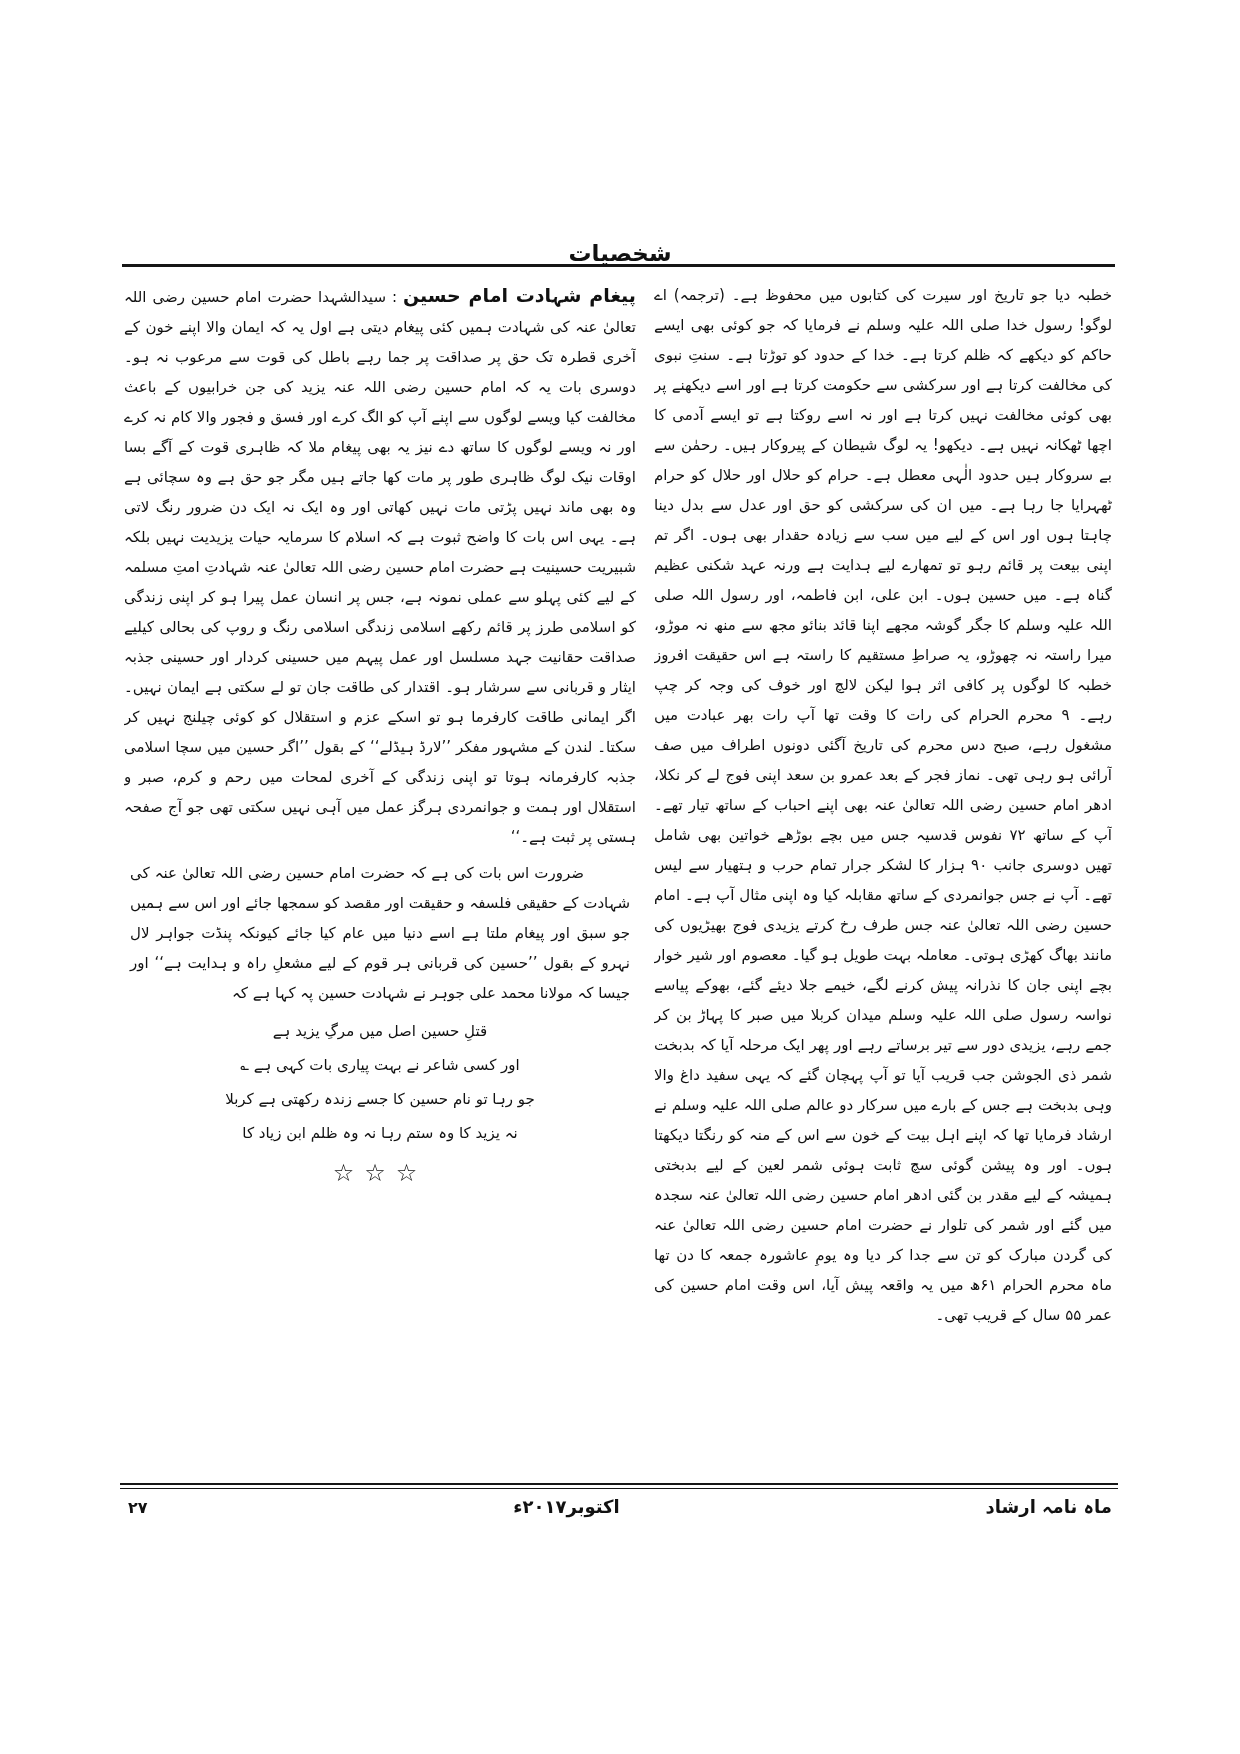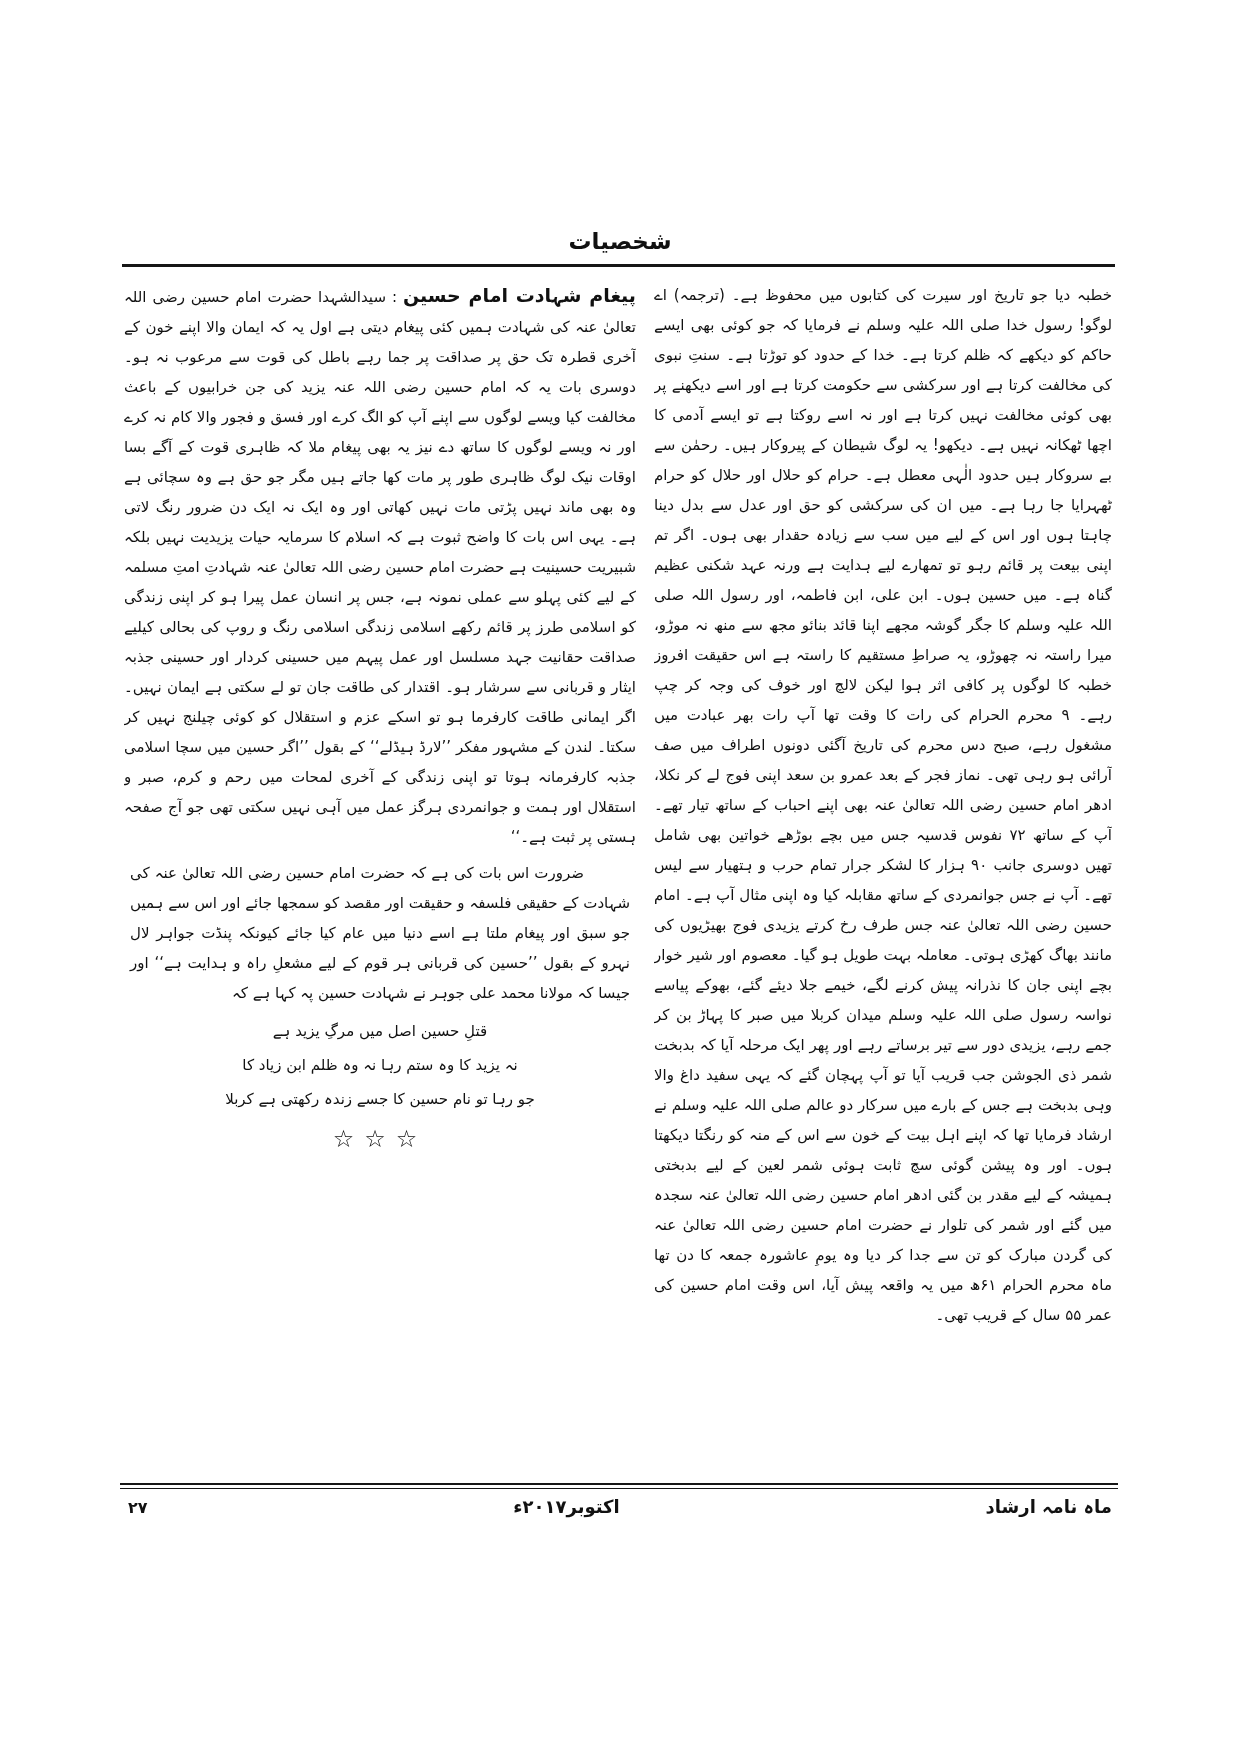--- a/index.html
+++ b/index.html
@@ -12,21 +12,21 @@
     width: 1240px;
     height: 1754px;
     background: #ffffff;
     color: #111111;
     font-family: "DejaVu Sans", sans-serif;
     direction: rtl;
     overflow: hidden;
   }
   .section-header {
     position: absolute;
-    top: 228px;
+    top: 240px;
     left: 0;
     right: 0;
     text-align: center;
     font-size: 23px;
     font-weight: bold;
     letter-spacing: 1px;
   }
   .header-rule {
     position: absolute;
     top: 264px;
@@ -131,22 +131,23 @@
     </div>
 
     <div class="col col-second">
       <p class="para">
         <span class="article-title-inline">پیغام شہادت امام حسین</span><span> : </span><span>سیدالشہدا حضرت امام حسین رضی اللہ تعالیٰ عنہ کی شہادت ہمیں کئی پیغام دیتی ہے اول یہ کہ ایمان والا اپنے خون کے آخری قطرہ تک حق پر صداقت پر جما رہے باطل کی قوت سے مرعوب نہ ہو۔ دوسری بات یہ کہ امام حسین رضی اللہ عنہ یزید کی جن خرابیوں کے باعث مخالفت کیا ویسے لوگوں سے اپنے آپ کو الگ کرے اور فسق و فجور والا کام نہ کرے اور نہ ویسے لوگوں کا ساتھ دے نیز یہ بھی پیغام ملا کہ ظاہری قوت کے آگے بسا اوقات نیک لوگ ظاہری طور پر مات کھا جاتے ہیں مگر جو حق ہے وہ سچائی ہے وہ بھی ماند نہیں پڑتی مات نہیں کھاتی اور وہ ایک نہ ایک دن ضرور رنگ لاتی ہے۔ یہی اس بات کا واضح ثبوت ہے کہ اسلام کا سرمایہ حیات یزیدیت نہیں بلکہ شبیریت حسینیت ہے حضرت امام حسین رضی اللہ تعالیٰ عنہ شہادتِ امتِ مسلمہ کے لیے کئی پہلو سے عملی نمونہ ہے، جس پر انسان عمل پیرا ہو کر اپنی زندگی کو اسلامی طرز پر قائم رکھے اسلامی زندگی اسلامی رنگ و روپ کی بحالی کیلیے صداقت حقانیت جہد مسلسل اور عمل پیہم میں حسینی کردار اور حسینی جذبہ ایثار و قربانی سے سرشار ہو۔ اقتدار کی طاقت جان تو لے سکتی ہے ایمان نہیں۔ اگر ایمانی طاقت کارفرما ہو تو اسکے عزم و استقلال کو کوئی چیلنج نہیں کر سکتا۔ لندن کے مشہور مفکر ’’لارڈ ہیڈلے‘‘ کے بقول ’’اگر حسین میں سچا اسلامی جذبہ کارفرمانہ ہوتا تو اپنی زندگی کے آخری لمحات میں رحم و کرم، صبر و استقلال اور ہمت و جوانمردی ہرگز عمل میں آہی نہیں سکتی تھی جو آج صفحہ ہستی پر ثبت ہے۔‘‘</span>
       </p>
       <p class="para-indent">ضرورت اس بات کی ہے کہ حضرت امام حسین رضی اللہ تعالیٰ عنہ کی شہادت کے حقیقی فلسفہ و حقیقت اور مقصد کو سمجھا جائے اور اس سے ہمیں جو سبق اور پیغام ملتا ہے اسے دنیا میں عام کیا جائے کیونکہ پنڈت جواہر لال نہرو کے بقول ’’حسین کی قربانی ہر قوم کے لیے مشعلِ راہ و ہدایت ہے‘‘ اور جیسا کہ مولانا محمد علی جوہر نے شہادت حسین پہ کہا ہے کہ</p>
 
       <div class="poetry-block">
         <span class="poetry-line">قتلِ حسین اصل میں مرگِ یزید ہے</span>
+        <span class="poetry-intro">اور کسی شاعر نے بہت پیاری بات کہی ہے ؎</span>
+        <span class="poetry-line">جو رہا تو نام حسین کا جسے زندہ رکھتی ہے کربلا</span>
         <span class="poetry-line">نہ یزید کا وہ ستم رہا نہ وہ ظلم ابن زیاد کا</span>
-        <span class="poetry-line">جو رہا تو نام حسین کا جسے زندہ رکھتی ہے کربلا</span>
         <span class="end-ornament">☆☆☆</span>
       </div>
     </div>
 
   </div>
 
   <div class="footer-rule"></div>
 
   <div class="footer">
     <span class="footer-magazine">ماہ نامہ ارشاد</span>

